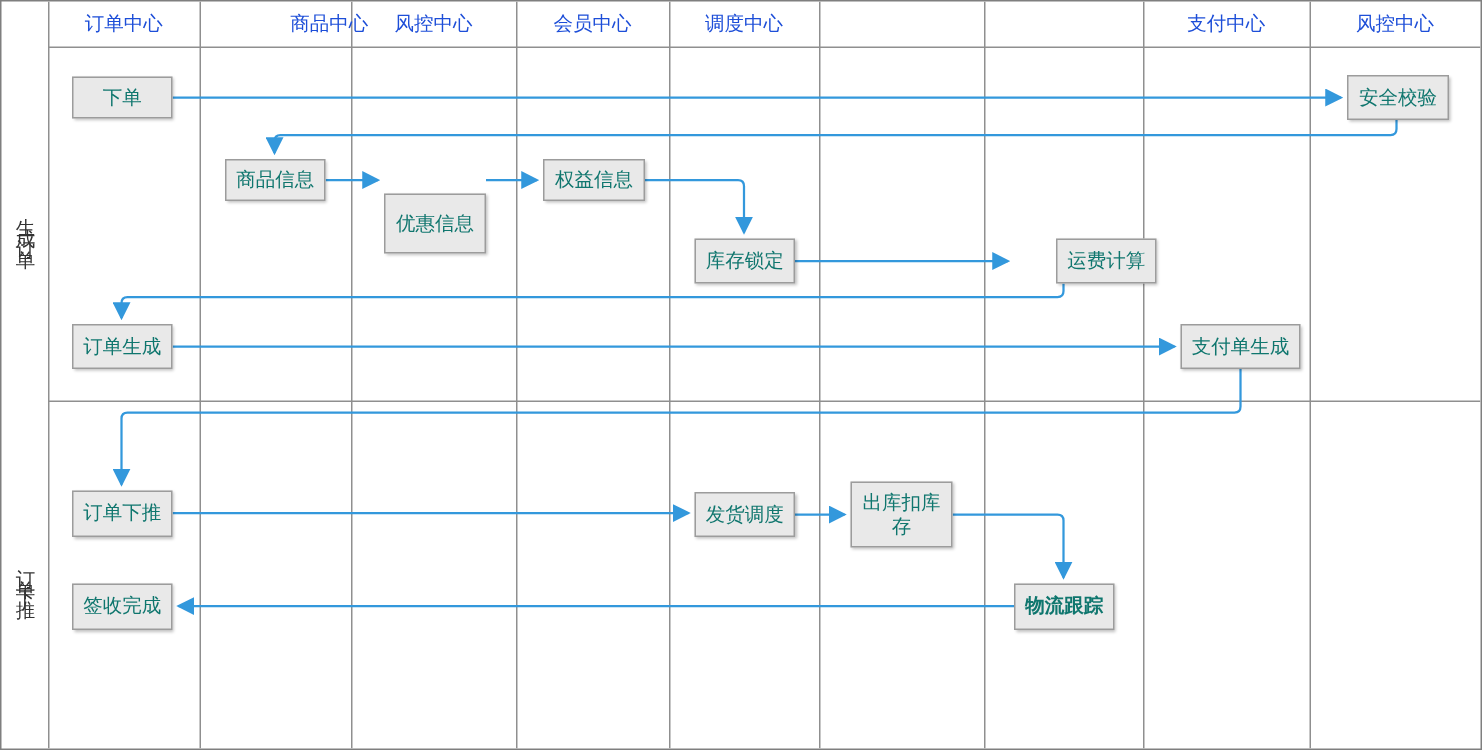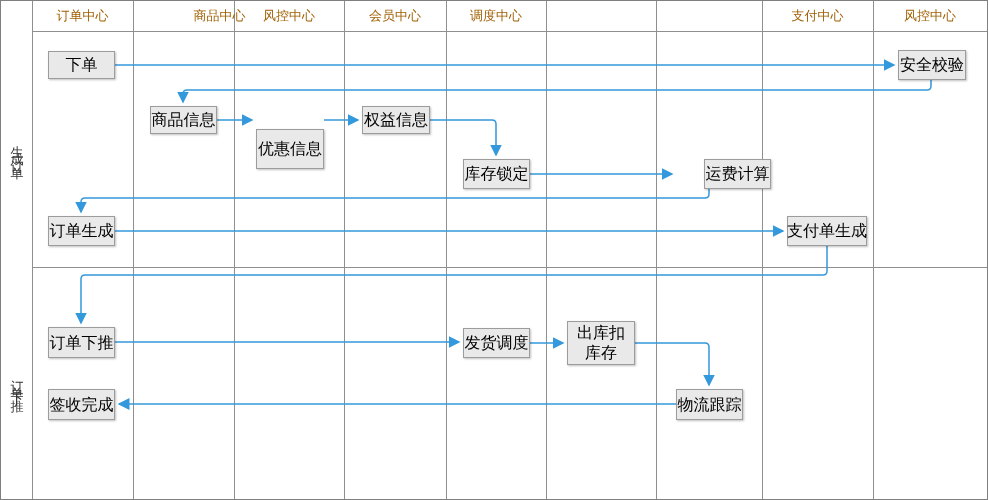--- a/index.html
+++ b/index.html
@@ -2,24 +2,24 @@
 <html><head>
 <meta charset="utf-8">
 <style>
   html,body{margin:0;padding:0;background:#fff;}
   body{font-family:"Liberation Sans","DejaVu Sans",sans-serif;}
   .diagram{position:relative;width:986px;height:498px;margin:0;border:1px solid #7f7f7f;background:#fff;overflow:hidden;}
   .vline{position:absolute;top:0;bottom:0;width:1px;background:#8f8f8f;}
   .hline{position:absolute;height:1px;background:#8f8f8f;}
   .lane-label{position:absolute;left:0;width:31px;display:flex;align-items:center;justify-content:center;
     writing-mode:vertical-rl;text-orientation:upright;font-size:13px;letter-spacing:7px;color:#333;}
-  .col-header{position:absolute;top:0;height:30px;line-height:30px;text-align:center;font-size:13px;color:#a16207;}
+  .col-header{position:absolute;top:0;height:30px;line-height:30px;text-align:center;font-size:13px;color:#1d4ed8;}
   .node{position:absolute;box-sizing:border-box;display:flex;align-items:center;justify-content:center;
     background:#e9e9e9;border:1px solid #9c9c9c;box-shadow:1px 1px 2px rgba(0,0,0,.25);
-    font-size:16px;color:#000000;text-align:center;line-height:1.25;}
+    font-size:13px;color:#0f766e;text-align:center;line-height:1.25;}
   .node.nowrap{white-space:nowrap;}
   .node.wrap{padding:2px 5px;}
   svg.edges{position:absolute;left:0;top:0;pointer-events:none;}
 </style>
 </head>
 <body>
 
 <div class="diagram">
 
   <div class="vline" style="left:31px;"></div>
@@ -73,16 +73,16 @@
   <div class="node nowrap" style="left:149px;top:105px;width:67px;height:28px;">商品信息</div>
   <div class="node nowrap" style="left:255px;top:105px;width:68px;height:40px;margin-top:23px;">优惠信息</div>
   <div class="node nowrap" style="left:361px;top:105px;width:68px;height:28px;">权益信息</div>
   <div class="node nowrap" style="left:462px;top:158px;width:67px;height:30px;">库存锁定</div>
   <div class="node nowrap" style="left:703px;top:158px;width:67px;height:30px;">运费计算</div>
   <div class="node nowrap" style="left:47px;top:215px;width:67px;height:30px;">订单生成</div>
   <div class="node nowrap" style="left:786px;top:215px;width:80px;height:30px;">支付单生成</div>
   <div class="node nowrap" style="left:47px;top:326px;width:67px;height:31px;">订单下推</div>
   <div class="node nowrap" style="left:462px;top:327px;width:67px;height:30px;">发货调度</div>
   <div class="node wrap" style="left:566px;top:320px;width:68px;height:44px;">出库扣库存</div>
-  <div class="node nowrap" style="left:675px;top:388px;width:67px;height:31px;">物流跟踪</div>
+  <div class="node nowrap" style="left:675px;top:388px;width:67px;height:31px;font-weight:bold;">物流跟踪</div>
   <div class="node nowrap" style="left:47px;top:388px;width:67px;height:31px;">签收完成</div>
 
 </div>
 
 </body></html>

